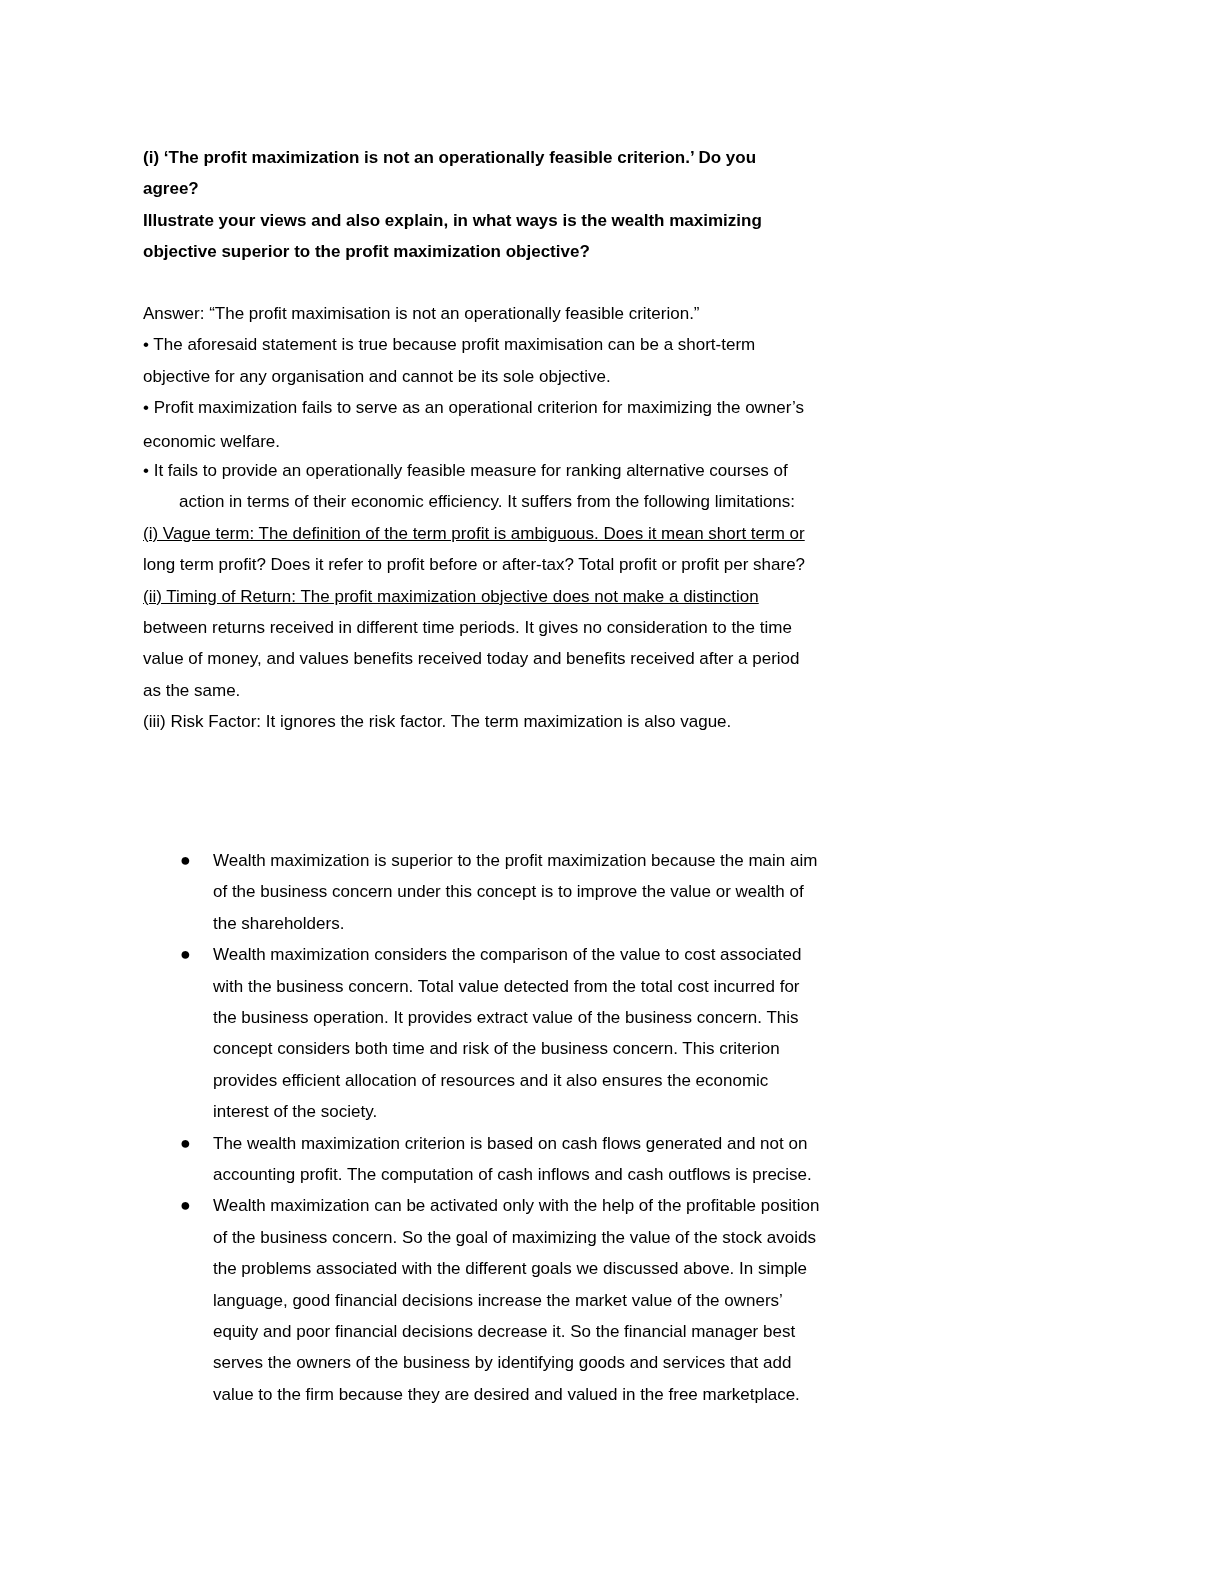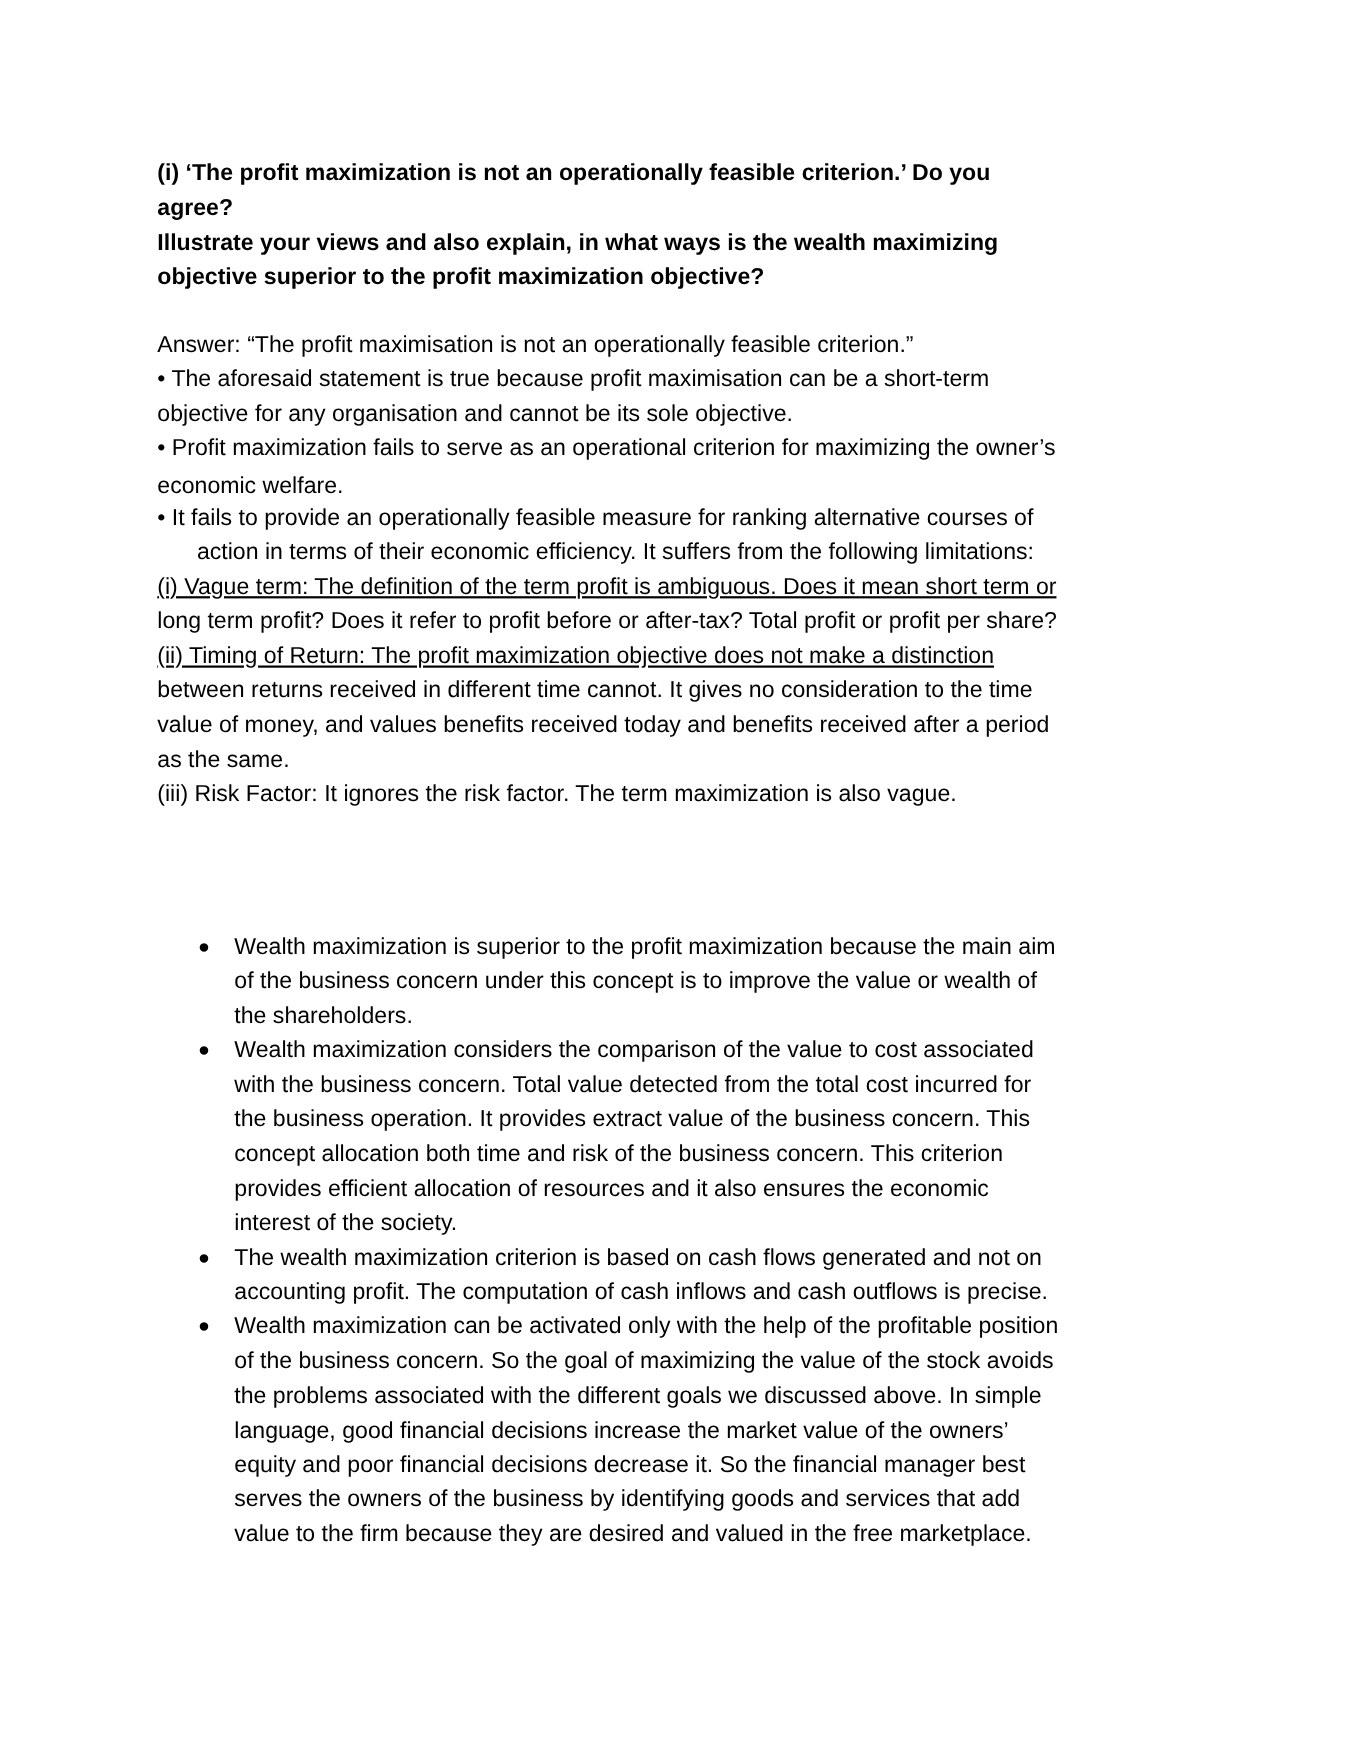--- a/index.html
+++ b/index.html
@@ -1,19 +1,19 @@
 <!DOCTYPE html>
 <html><head>
   <meta charset="utf-8">
   <style>
     html, body { margin: 0; padding: 0; background: #ffffff; }
     body { width: 1224px; height: 1584px; position: relative; overflow: hidden;
            font-family: "Liberation Sans", sans-serif; color: #000; }
     .page { position: absolute; left: 0; top: 0; width: 1224px; height: 1584px; }
-    .line { position: absolute; white-space: nowrap; font-size: 21px; line-height: 31.4px; }
+    .line { position: absolute; white-space: nowrap; font-size: 17px; line-height: 31.4px; }
     .q { font-weight: bold; }
     .bullet { position: absolute; font-size: 18px; line-height: 31.4px; }
   </style>
 </head>
 <body>
 
 <div class="page">
   <div id="question">
       <div class="line q" style="left: 143px; top: 142px;">(i) ‘The profit maximization is not an operationally feasible criterion.’ Do you</div>
       <div class="line q" style="left: 143px; top: 173.4px;">agree?</div>
@@ -24,38 +24,38 @@
       <div class="line " style="left: 143px; top: 298px;">Answer: “The profit maximisation is not an operationally feasible criterion.”</div>
       <div class="line " style="left: 143px; top: 329.4px;">• The aforesaid statement is true because profit maximisation can be a short-term</div>
       <div class="line " style="left: 143px; top: 360.8px; text-align: right;">objective for any organisation and cannot be its sole objective.</div>
       <div class="line " style="left: 143px; top: 392.2px;">• Profit maximization fails to serve as an operational criterion for maximizing the owner’s</div>
       <div class="line " style="left: 143px; top: 426px;">economic welfare.</div>
       <div class="line " style="left: 143px; top: 455px;">• It fails to provide an operationally feasible measure for ranking alternative courses of</div>
       <div class="line " style="left: 143px; top: 486.4px; margin-left: 36px;">action in terms of their economic efficiency. It suffers from the following limitations:</div>
       <div class="line " style="left: 143px; top: 517.8px; text-decoration: underline;">(i) Vague term: The definition of the term profit is ambiguous. Does it mean short term or</div>
       <div class="line " style="left: 143px; top: 549.2px;">long term profit? Does it refer to profit before or after-tax? Total profit or profit per share?</div>
       <div class="line " style="left: 143px; top: 580.6px; text-decoration: underline;">(ii) Timing of Return: The profit maximization objective does not make a distinction</div>
-      <div class="line " style="left: 143px; top: 612px;">between returns received in different time cannot. It gives no consideration to the time</div>
+      <div class="line " style="left: 143px; top: 612px;">between returns received in different time periods. It gives no consideration to the time</div>
       <div class="line " style="left: 143px; top: 643.4px;">value of money, and values benefits received today and benefits received after a period</div>
       <div class="line " style="left: 143px; top: 674.8px;">as the same.</div>
       <div class="line " style="left: 143px; top: 706.2px;">(iii) Risk Factor: It ignores the risk factor. The term maximization is also vague.</div>
     </div>
   <div id="wlist">
       <div>
         <div class="bullet" style="left: 180px; top: 845px;">●</div>
         <div class="line " style="left: 213px; top: 845px;">Wealth maximization is superior to the profit maximization because the main aim</div>
         <div class="line " style="left: 213px; top: 876.4px;">of the business concern under this concept is to improve the value or wealth of</div>
         <div class="line " style="left: 213px; top: 907.8px;">the shareholders.</div>
       </div>
       <div>
         <div class="bullet" style="left: 180px; top: 939.2px;">●</div>
         <div class="line " style="left: 213px; top: 939.2px;">Wealth maximization considers the comparison of the value to cost associated</div>
         <div class="line " style="left: 213px; top: 970.6px;">with the business concern. Total value detected from the total cost incurred for</div>
         <div class="line " style="left: 213px; top: 1002px;">the business operation. It provides extract value of the business concern. This</div>
-        <div class="line " style="left: 213px; top: 1033.4px;">concept allocation both time and risk of the business concern. This criterion</div>
+        <div class="line " style="left: 213px; top: 1033.4px;">concept considers both time and risk of the business concern. This criterion</div>
         <div class="line " style="left: 213px; top: 1064.8px;">provides efficient allocation of resources and it also ensures the economic</div>
         <div class="line " style="left: 213px; top: 1096.2px;">interest of the society.</div>
       </div>
       <div>
         <div class="bullet" style="left: 180px; top: 1127.6px;">●</div>
         <div class="line " style="left: 213px; top: 1127.6px;">The wealth maximization criterion is based on cash flows generated and not on</div>
         <div class="line " style="left: 213px; top: 1159px;">accounting profit. The computation of cash inflows and cash outflows is precise.</div>
       </div>
       <div>
         <div class="bullet" style="left: 180px; top: 1190.4px;">●</div>

